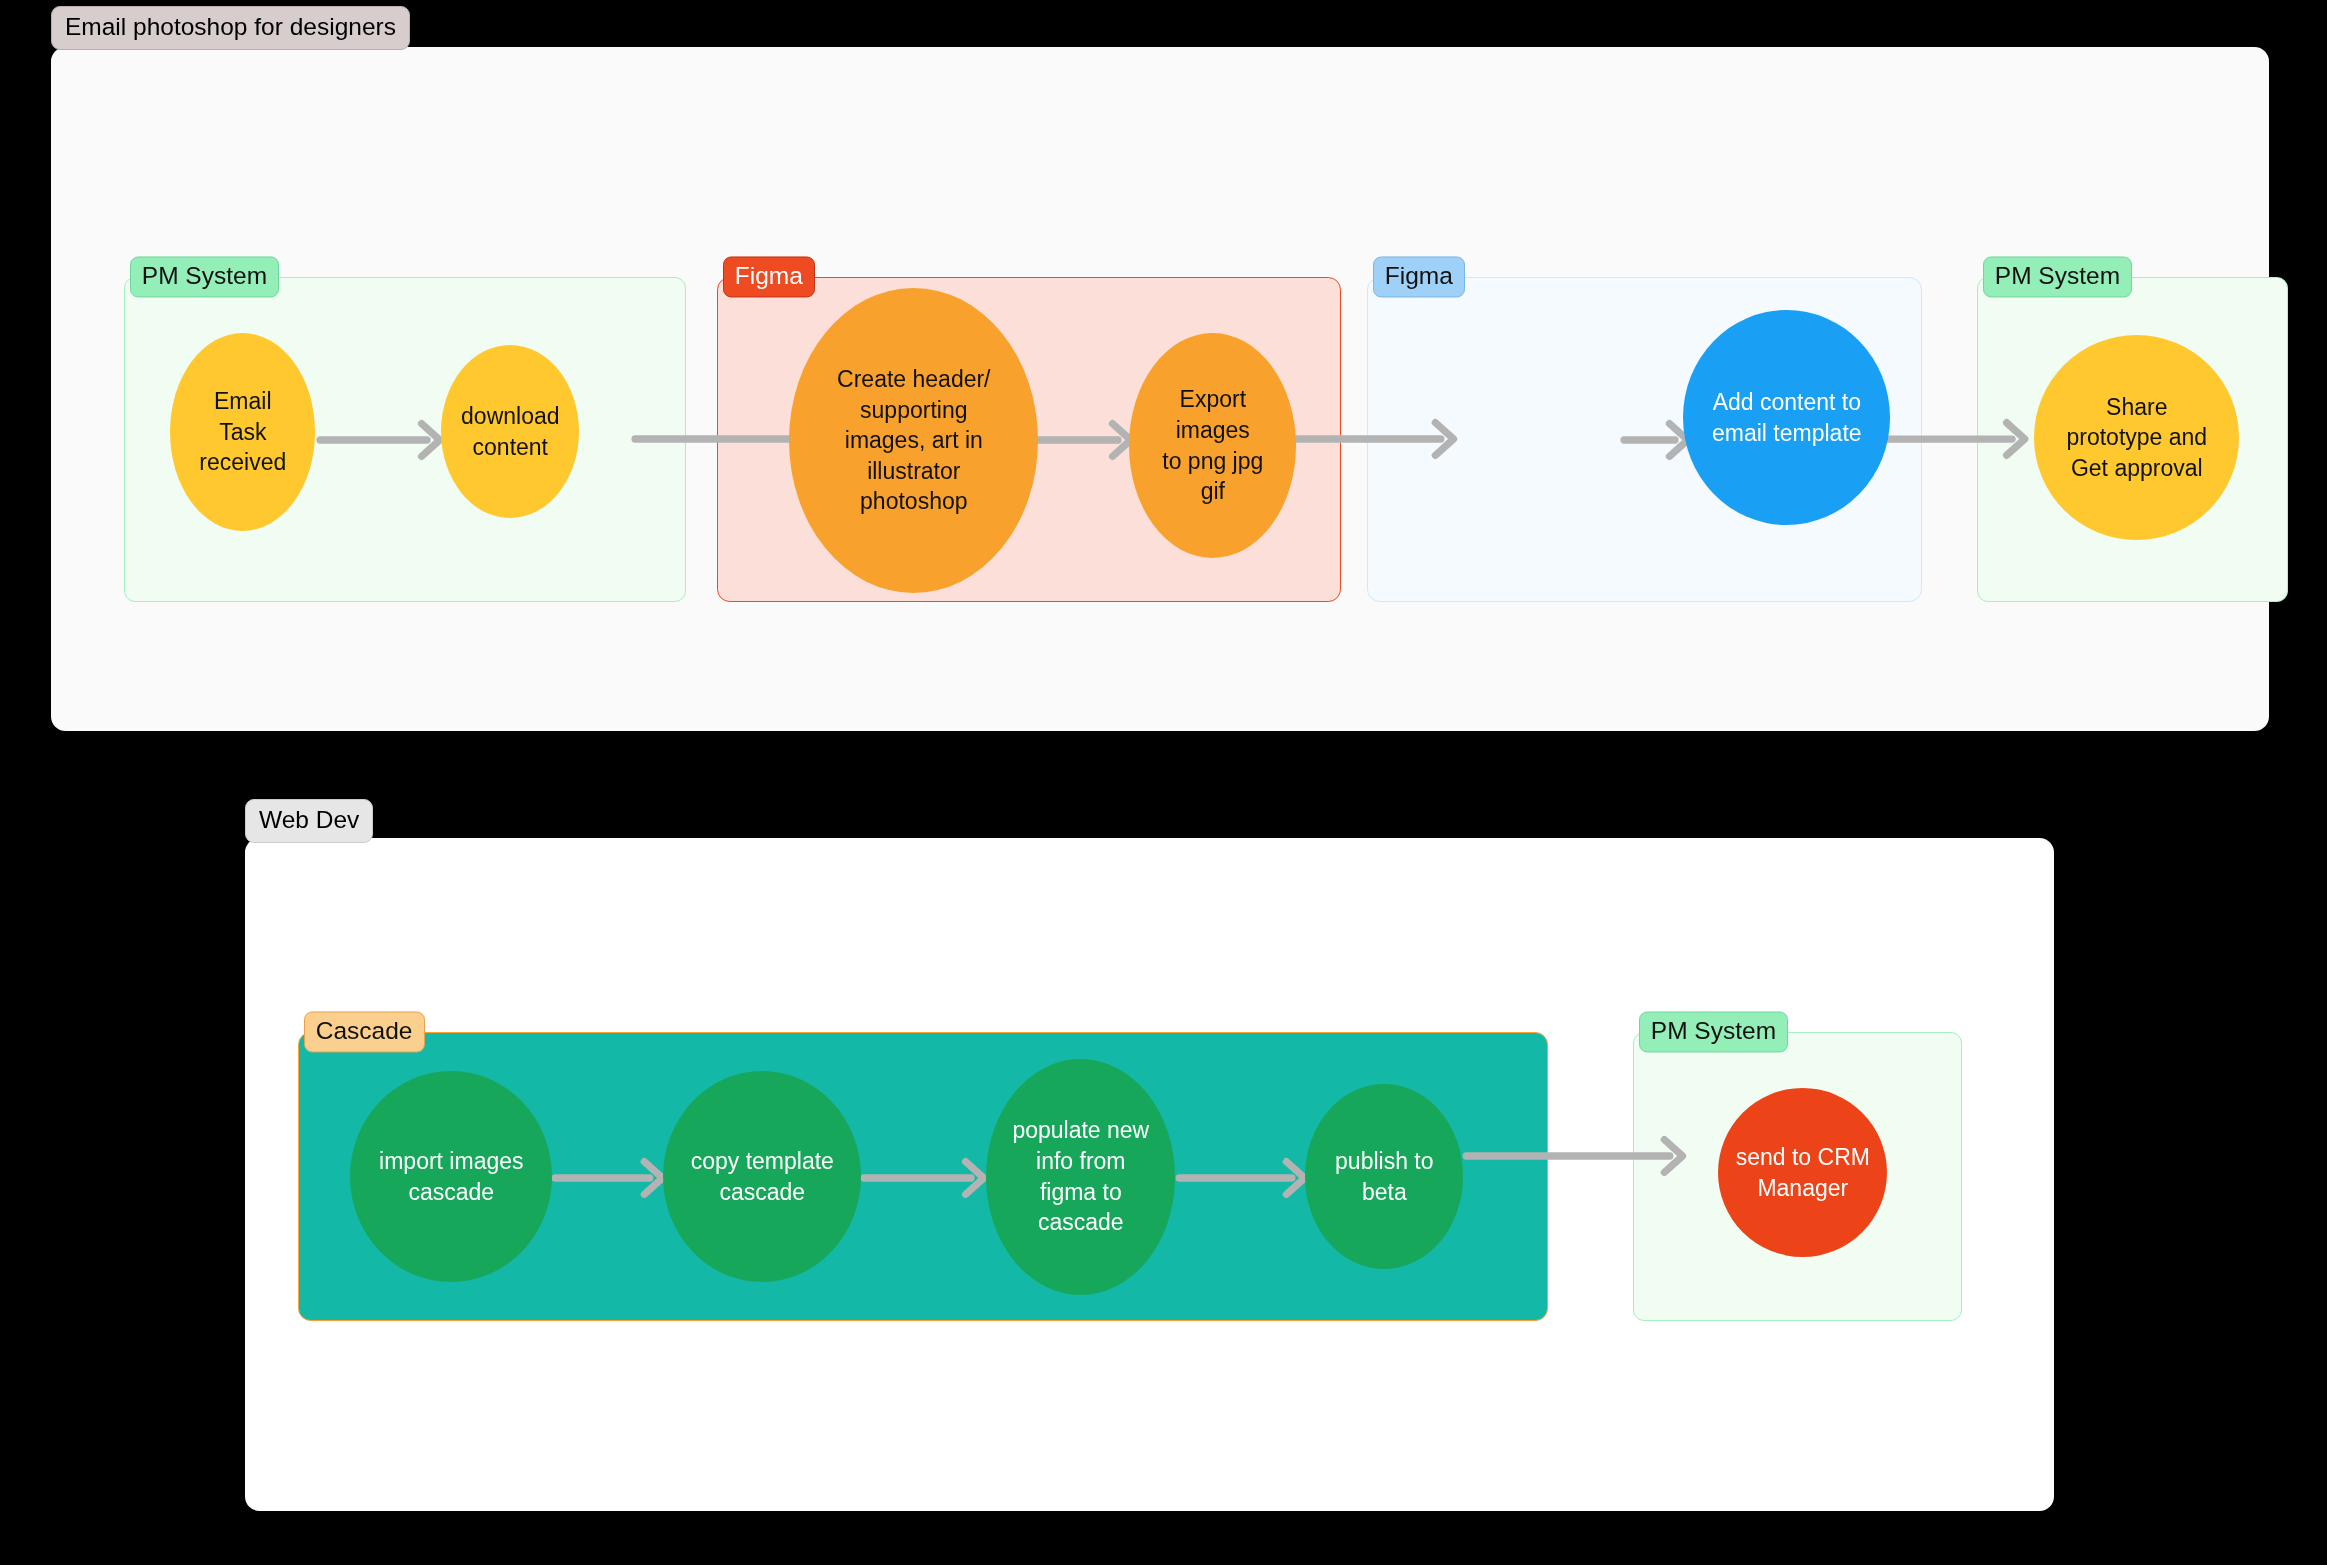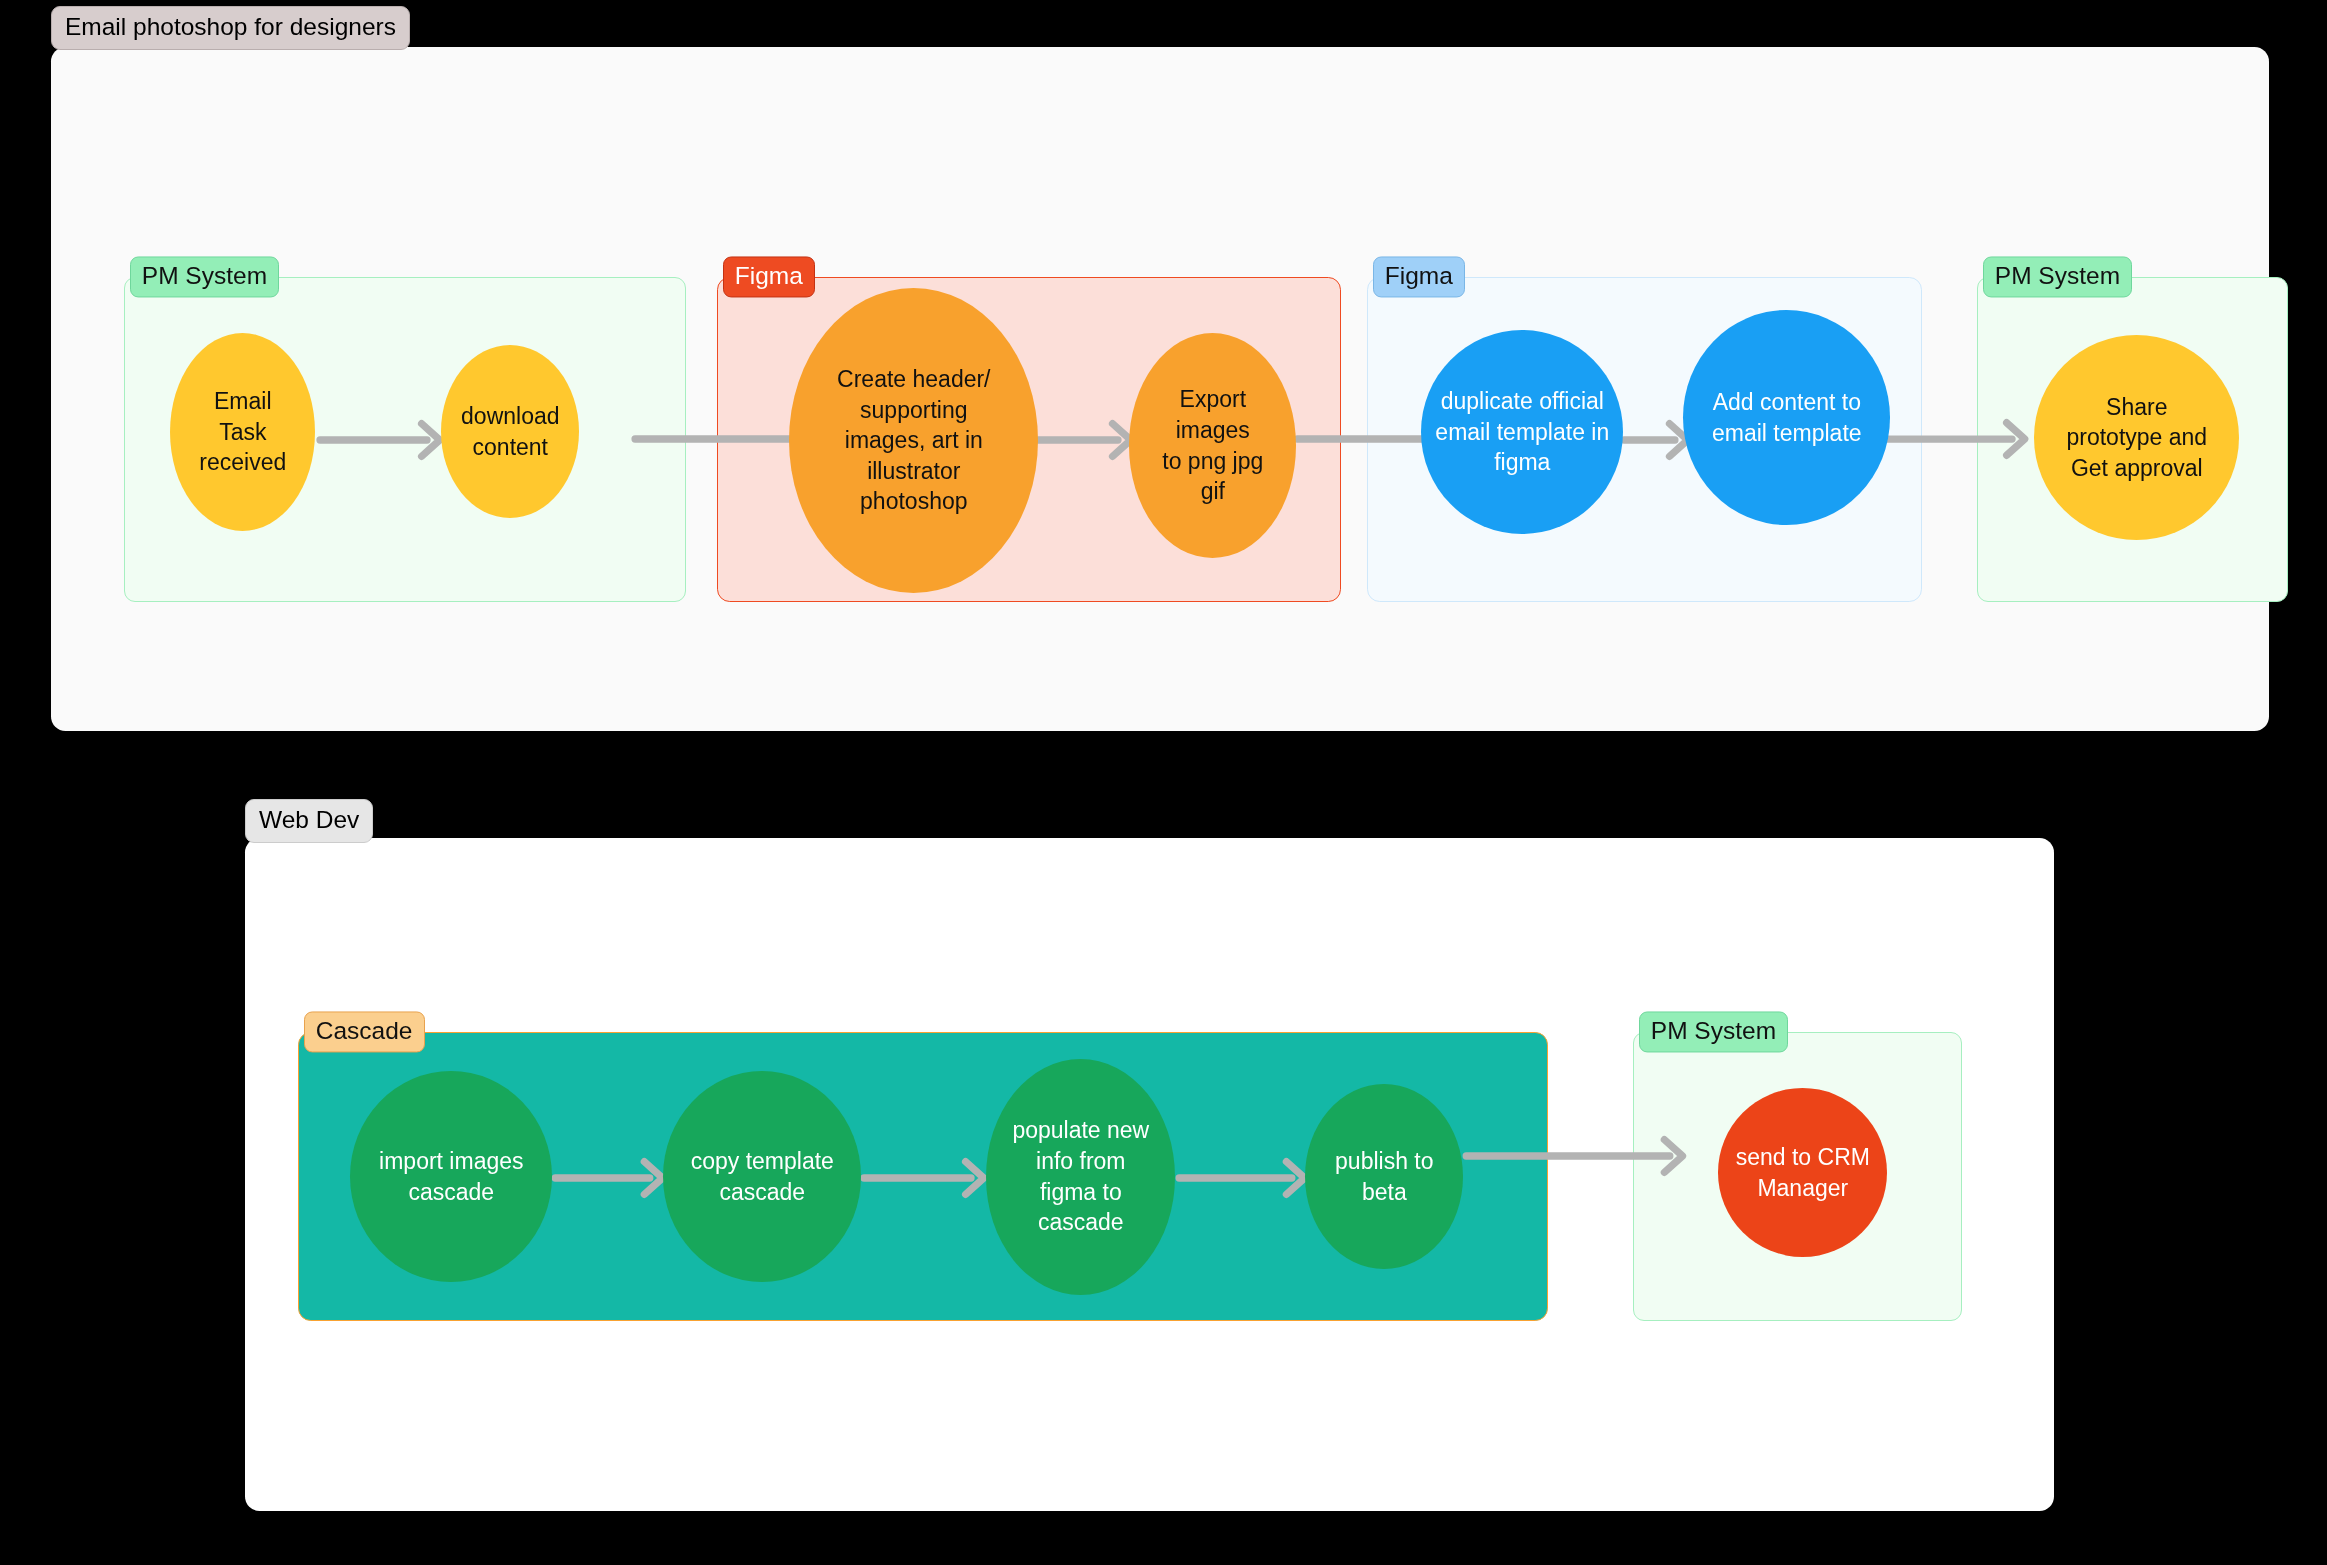--- a/index.html
+++ b/index.html
@@ -154,23 +154,20 @@
       <div class="edge" style="left:1246px; top:372px;">
         <svg width="164" height="40" viewBox="0 0 180 44">
           <line x1="0" y1="22" x2="158" y2="22" stroke="#b3b3b3" stroke-width="8" stroke-linecap="round"></line>
           <polyline points="152,4 172,22 152,40" fill="none" stroke="#b3b3b3" stroke-width="8" stroke-linecap="round" stroke-linejoin="round"></polyline>
         </svg>
       </div>
 
       <div class="group g-blue" style="left:1316px; top:230px; width:555px; height:325px;">
         <div class="group-label">Figma</div>
 
-        <div class="node c-blue" style="left:53px; top:52px; width:202px; height:204px;">
-          <span class="node-text">duplicate official<br>email template in<br>figma</span>
-        </div>
 
         <div class="node c-blue" style="left:315px; top:32px; width:207px; height:215px;">
           <span class="node-text">Add content to<br>email template</span>
         </div>
 
         <div class="edge" style="left:256px; top:142px;">
           <svg width="71" height="40" viewBox="0 0 78 44">
             <line x1="0" y1="22" x2="56" y2="22" stroke="#b3b3b3" stroke-width="8" stroke-linecap="round"></line>
             <polyline points="50,4 70,22 50,40" fill="none" stroke="#b3b3b3" stroke-width="8" stroke-linecap="round" stroke-linejoin="round"></polyline>
           </svg>

